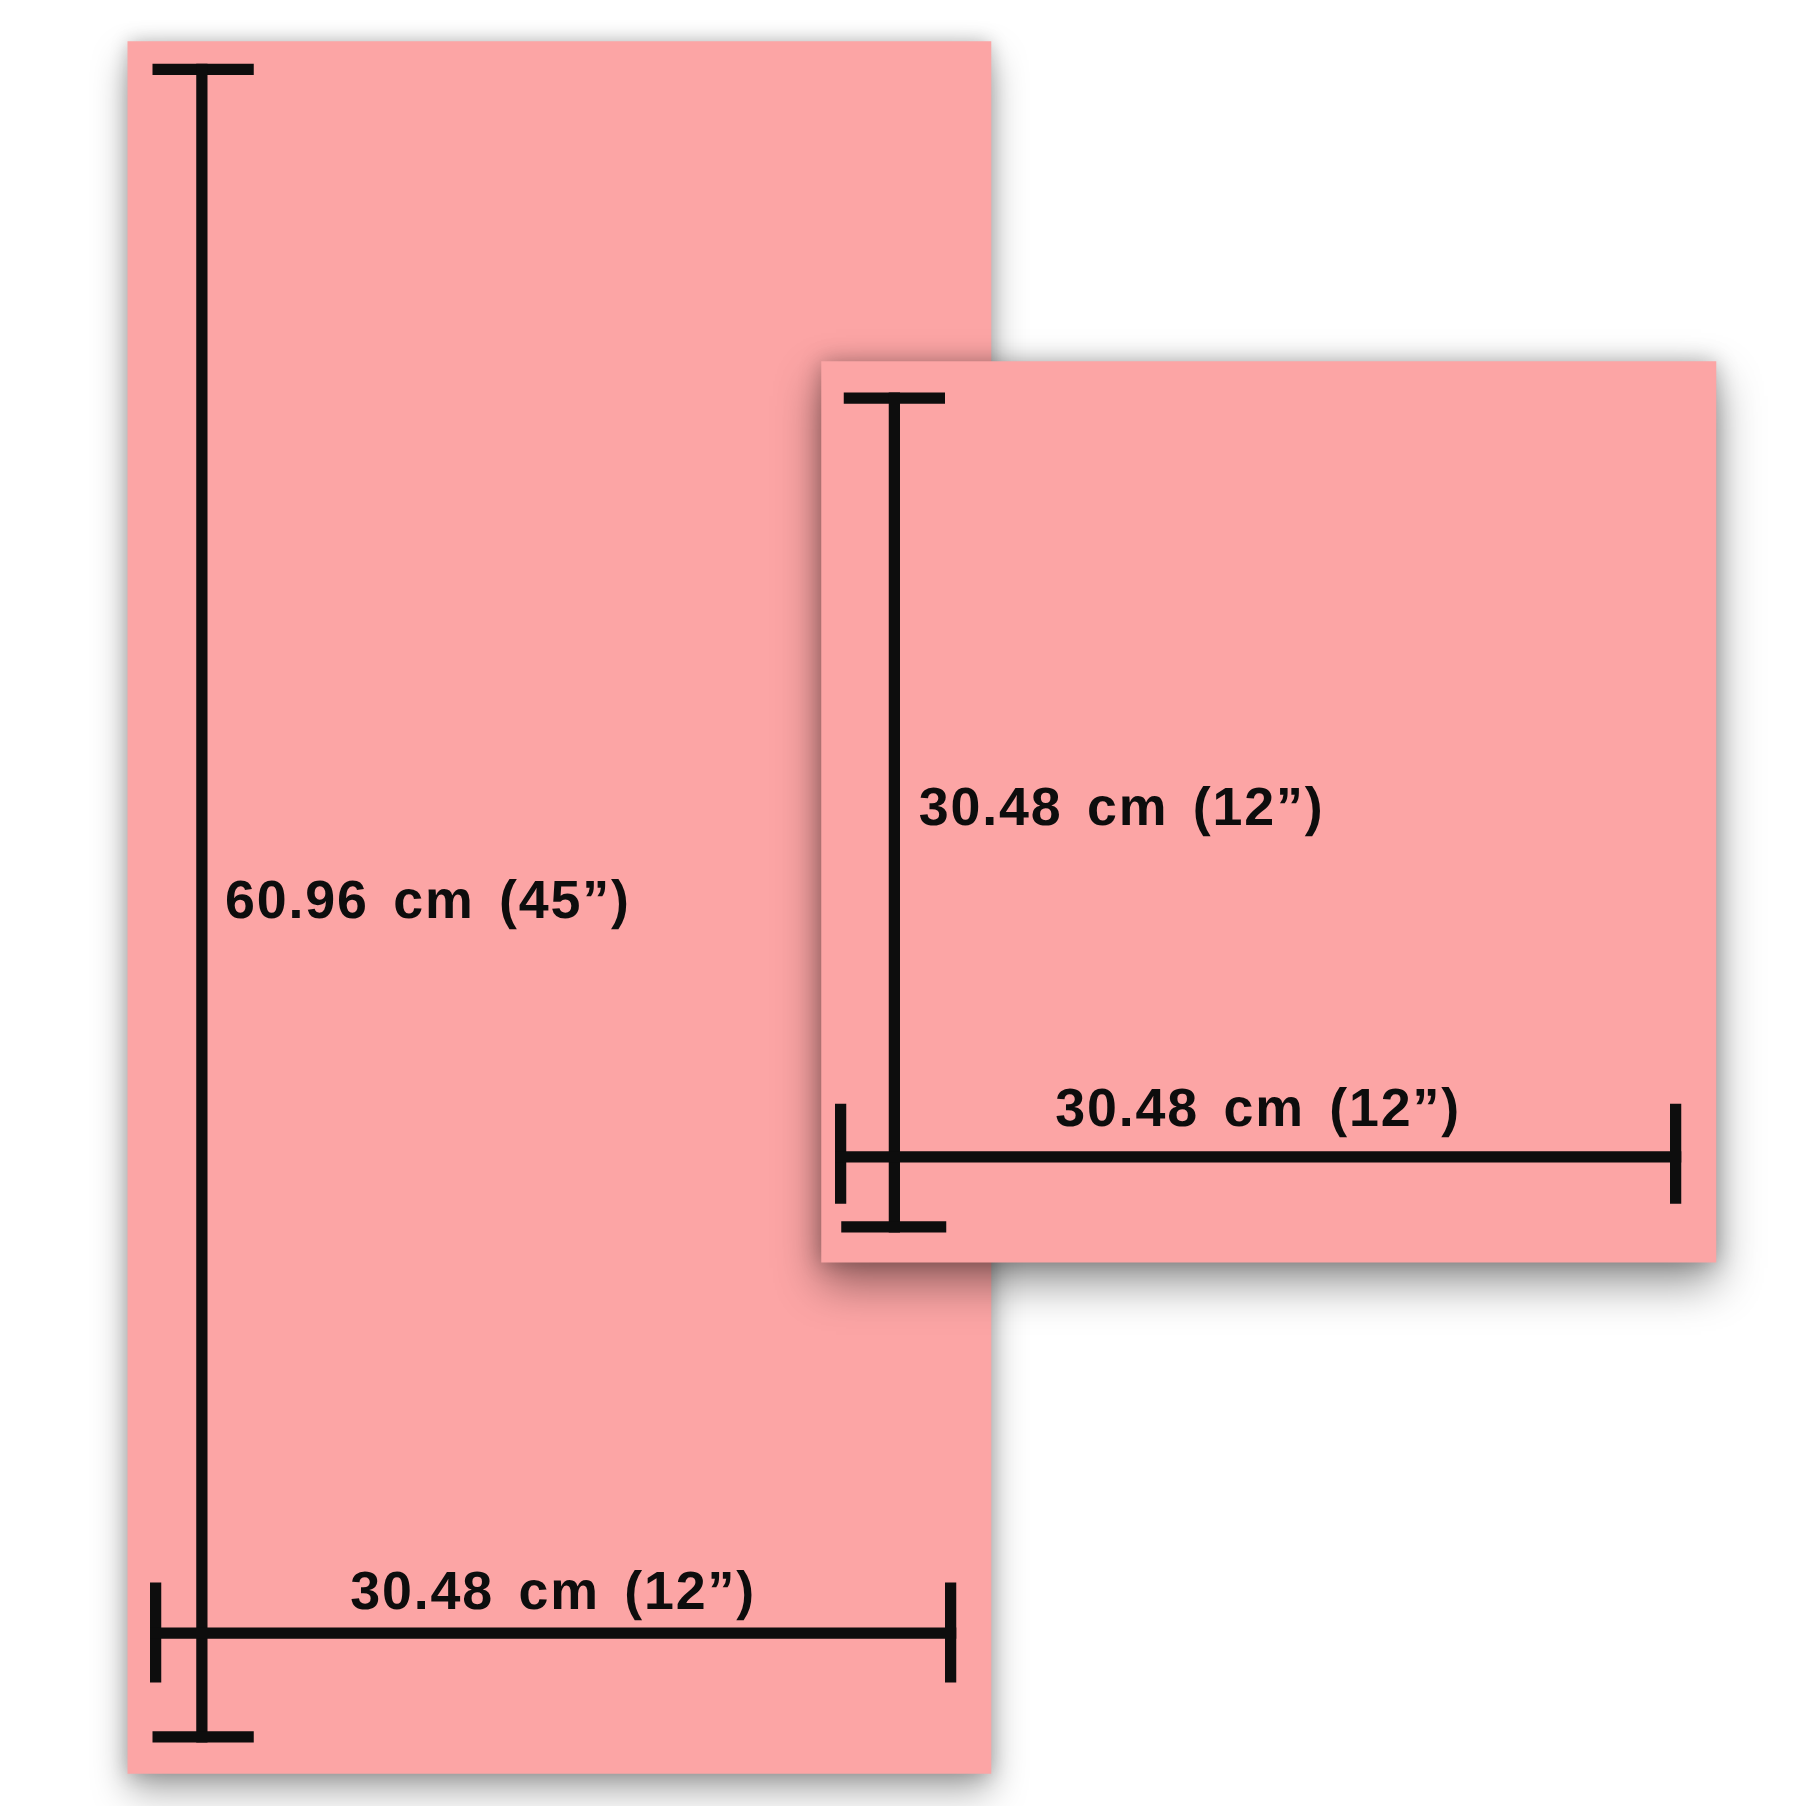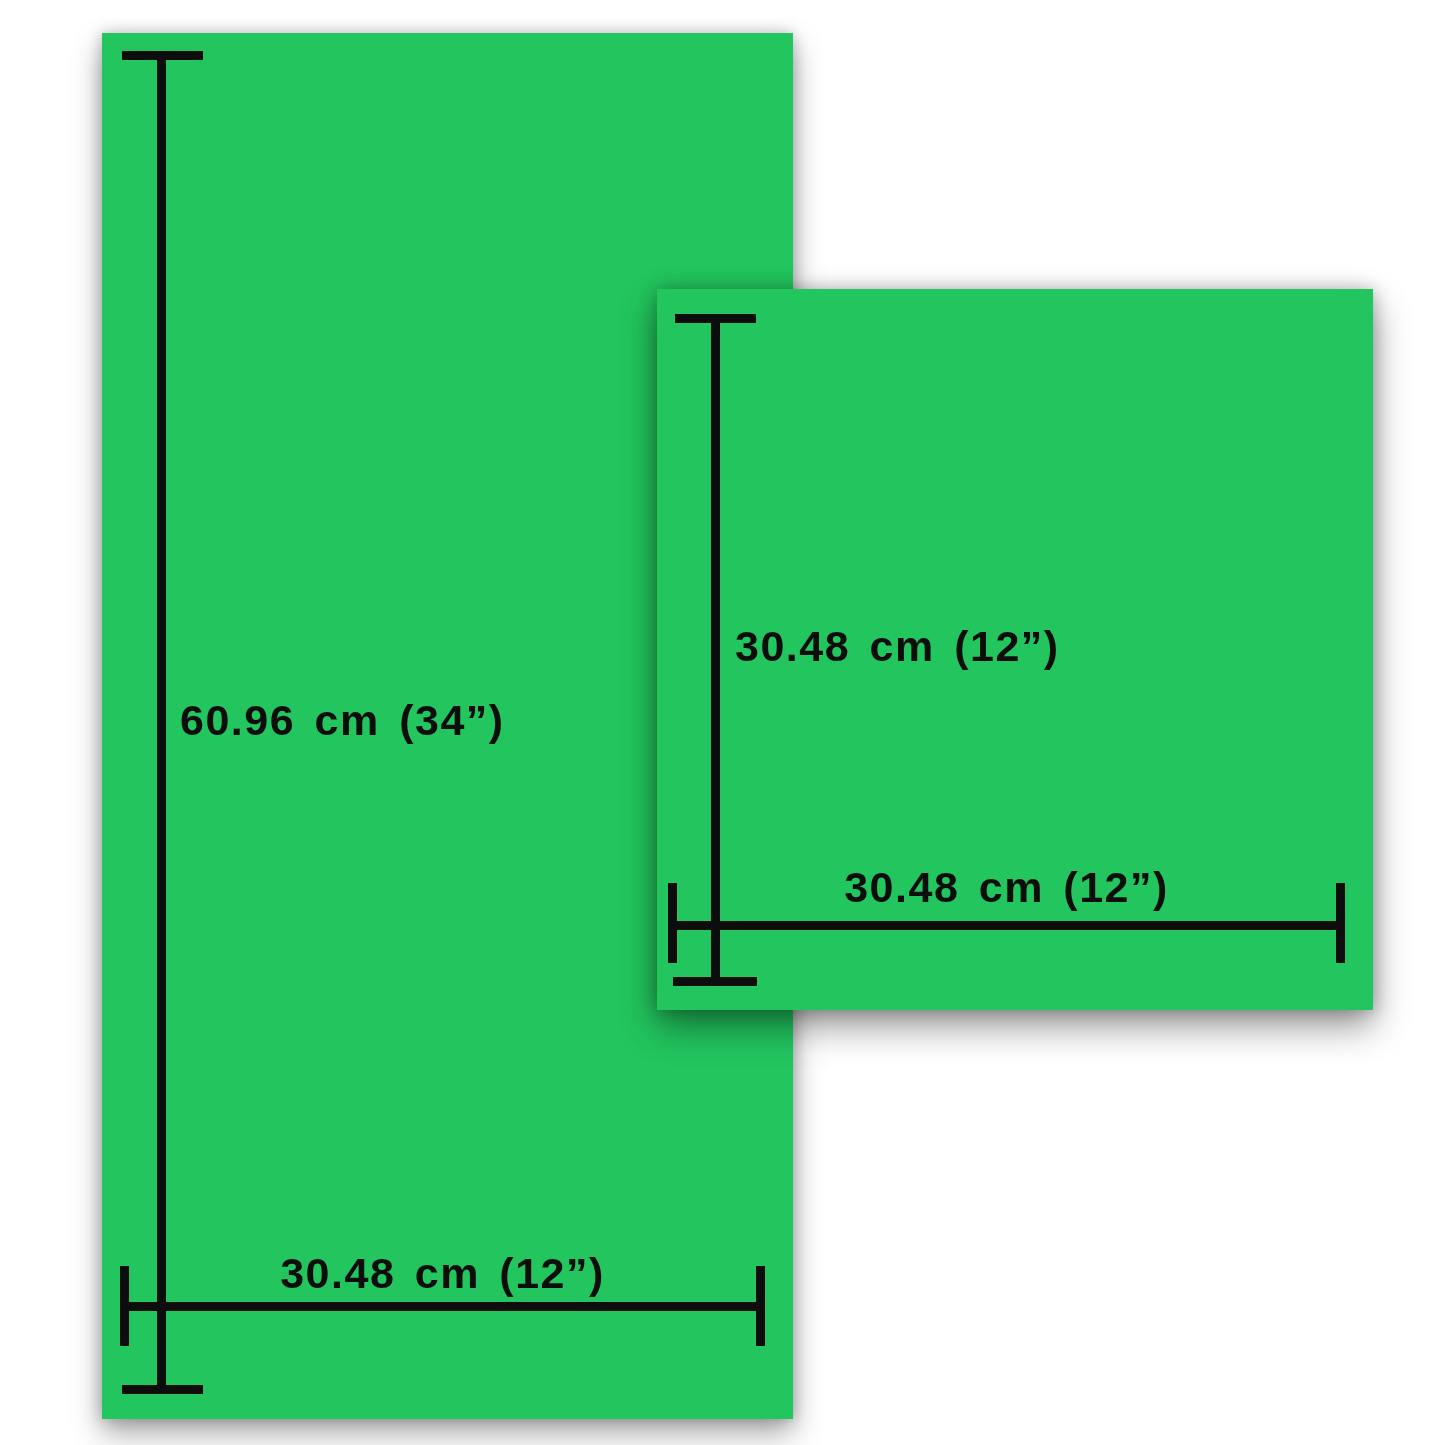--- a/index.html
+++ b/index.html
@@ -6,21 +6,21 @@
   #canvas {
     position: relative;
     width: 1445px;
     height: 1445px;
     background: #ffffff;
     overflow: hidden;
     font-family: "Liberation Sans", "DejaVu Sans", sans-serif;
   }
   .panel {
     position: absolute;
-    background: #22c55e;
+    background: #fca5a5;
   }
   #panel-tall {
     left: 102px; top: 33px;
     width: 691px; height: 1386px;
     box-shadow: 0 14px 28px rgba(0,0,0,0.35), 0 0 14px rgba(0,0,0,0.22);
     z-index: 1;
   }
   #panel-square {
     left: 657px; top: 289px;
     width: 716px; height: 721px;
@@ -63,21 +63,21 @@
 </head>
 <body>
 
 <div id="canvas">
 
   <div class="panel" id="panel-tall">
 
     <div class="dim" id="t-v-cap-top"></div>
     <div class="dim" id="t-v-line"></div>
     <div class="dim" id="t-v-cap-bottom"></div>
-    <div class="dim-label" id="t-v-label">60.96 cm (34”)</div>
+    <div class="dim-label" id="t-v-label">60.96 cm (45”)</div>
 
     <div class="dim" id="t-h-cap-left"></div>
     <div class="dim" id="t-h-line"></div>
     <div class="dim" id="t-h-cap-right"></div>
     <div class="dim-label centered" id="t-h-label">30.48 cm (12”)</div>
   </div>
 
   <div class="panel" id="panel-square">
 
     <div class="dim" id="s-v-cap-top"></div>

